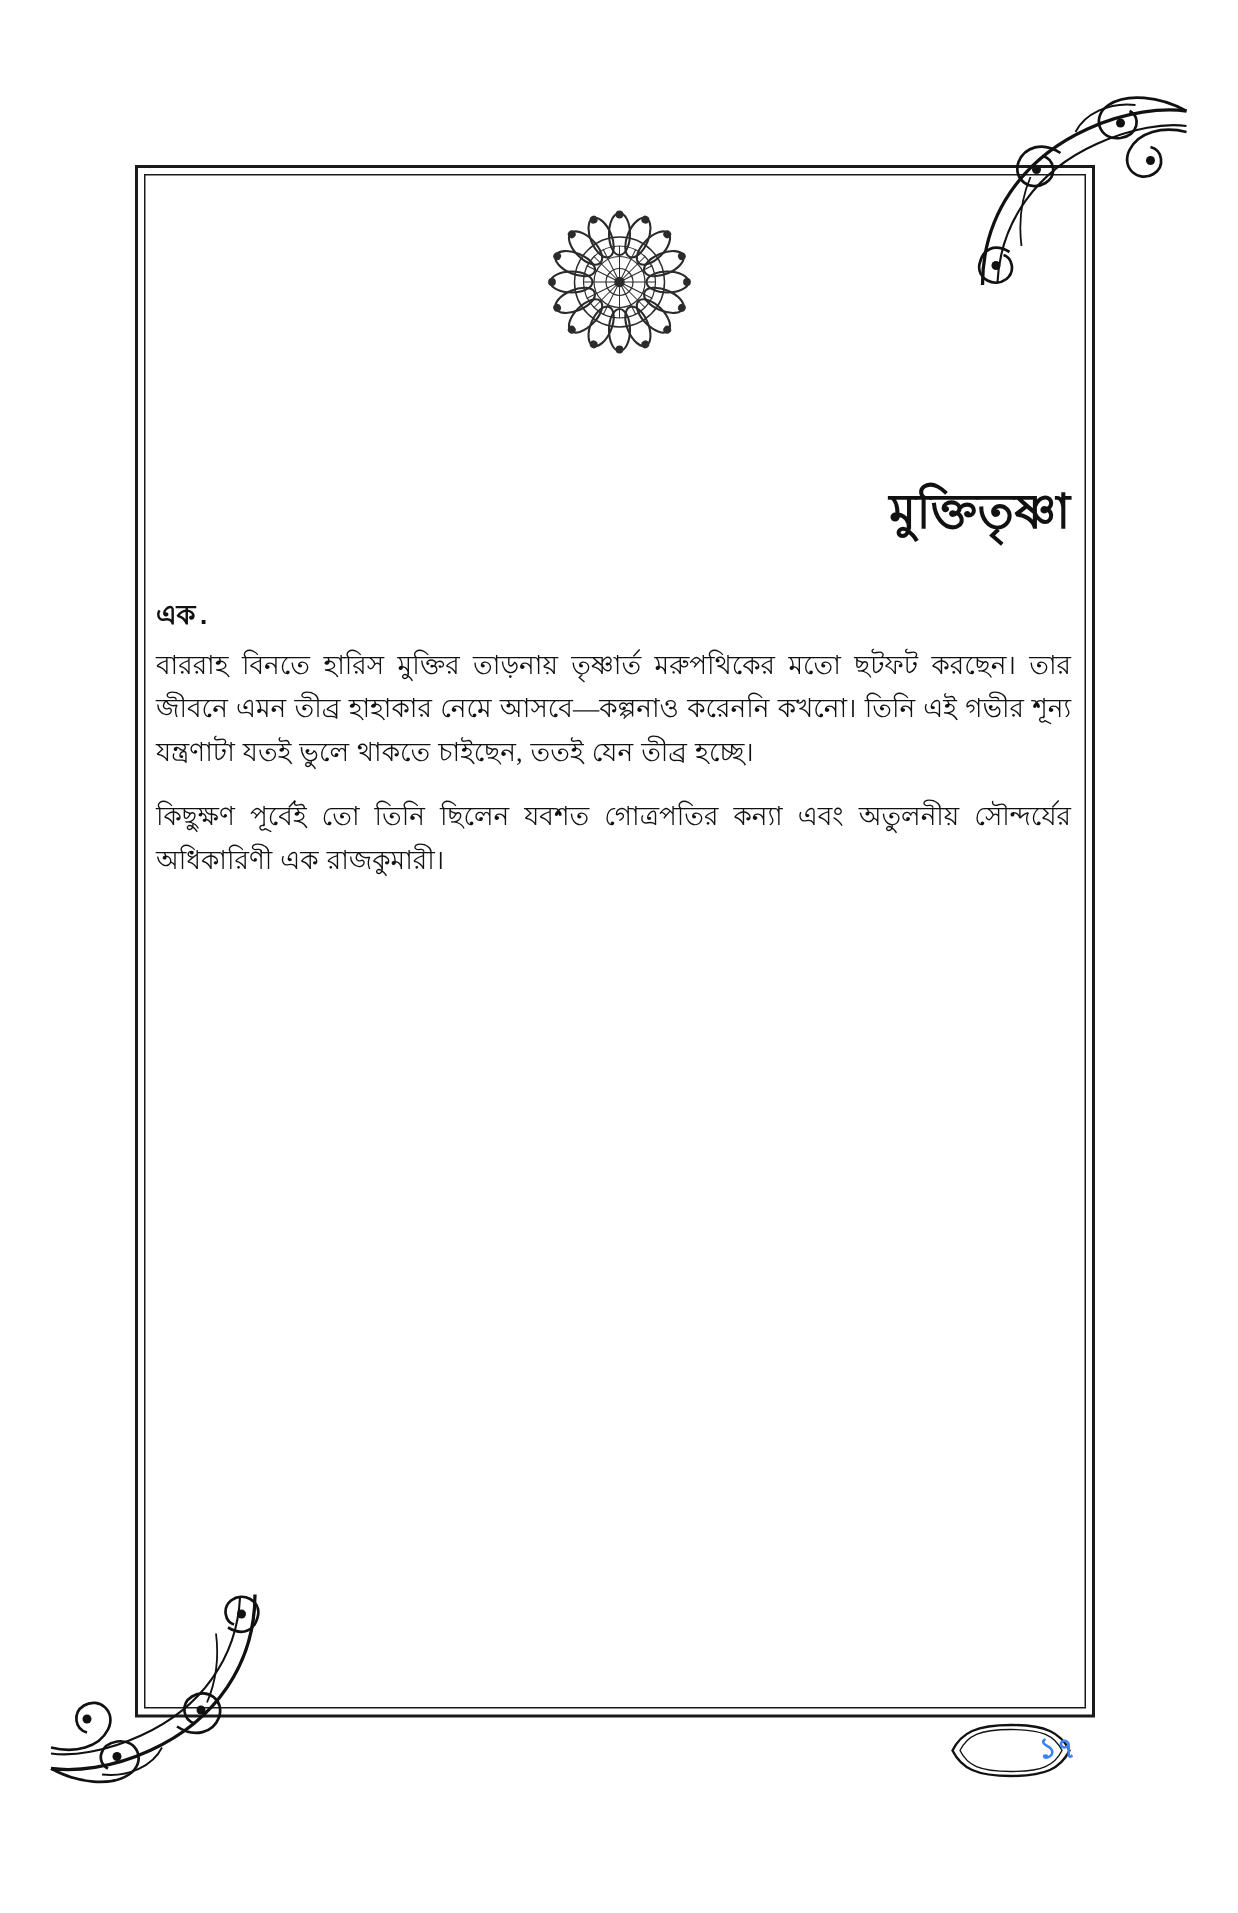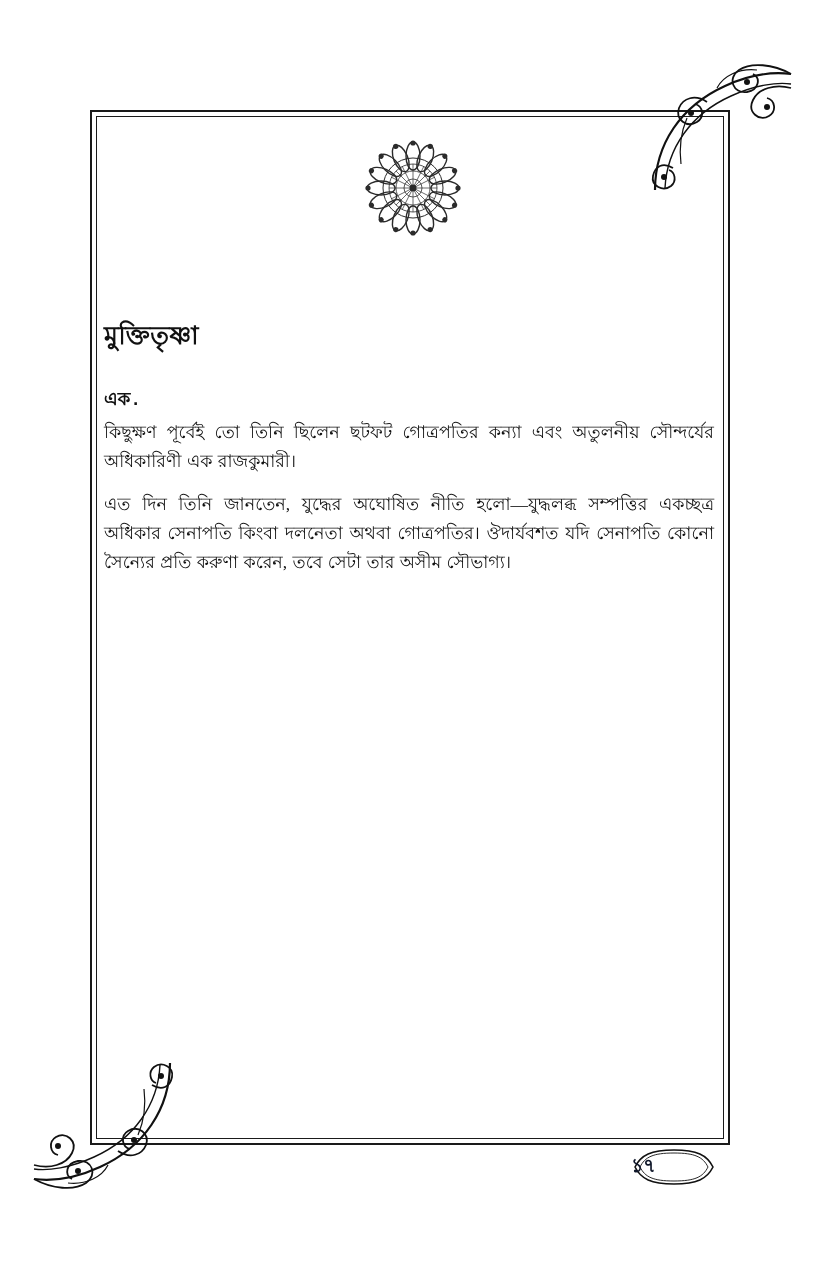--- a/index.html
+++ b/index.html
@@ -65,22 +65,22 @@
   
   .content {
     position: absolute;
     left: 100px;
     top: 316px;
     width: 620px;
     box-sizing: border-box;
     padding: 0 6px 0 4px;
   }
   .chapter-title {
-    text-align: left;
-    font-size: 25px;
+    text-align: right;
+    font-size: 32px;
     font-weight: 700;
     color: #111;
     margin: 0 0 26px 0;
     letter-spacing: 0.5px;
   }
   .section-label {
     font-size: 18px;
     font-weight: 700;
     color: #111;
     margin: 0 0 2px 0;
@@ -99,22 +99,22 @@
 
   
   .page-number {
     position: absolute;
     right: 108px;
     bottom: 88px;
     width: 86px;
     height: 40px;
     display: flex;
     align-items: center;
-    justify-content: flex-start;
-    color: #0f172a;
+    justify-content: flex-end;
+    color: #3b82f6;
   }
   .page-number .hexwrap {
     position: absolute;
     inset: 0;
   }
   .page-number svg { width: 100%; height: 100%; display: block; }
   .page-number .num {
     position: relative;
     font-size: 19px;
     font-weight: 700;
@@ -198,22 +198,22 @@
           <path d="M60 36 L60 84 M36 60 L84 60 M43 43 L77 77 M77 43 L43 77"></path>
           <path d="M49 38 L71 82 M38 49 L82 71 M71 38 L49 82 M82 49 L38 71"></path>
         </g>
       </g>
     </svg>
   </div>
 
   <div class="content">
     <h1 class="chapter-title">মুক্তিতৃষ্ণা</h1>
     <div class="section-label">এক.</div>
-    <p class="para">কিছুক্ষণ পূর্বেই তো তিনি ছিলেন ছটফট গোত্রপতির কন্যা এবং অতুলনীয় সৌন্দর্যের অধিকারিণী এক রাজকুমারী।</p>
-    <p class="para">এত দিন তিনি জানতেন, যুদ্ধের অঘোষিত নীতি হলো—যুদ্ধলব্ধ সম্পত্তির একচ্ছত্র অধিকার সেনাপতি কিংবা দলনেতা অথবা গোত্রপতির। ঔদার্যবশত যদি সেনাপতি কোনো সৈন্যের প্রতি করুণা করেন, তবে সেটা তার অসীম সৌভাগ্য।</p>
+    <p class="para">বাররাহ বিনতে হারিস মুক্তির তাড়নায় তৃষ্ণার্ত মরুপথিকের মতো ছটফট করছেন। তার জীবনে এমন তীব্র হাহাকার নেমে আসবে—কল্পনাও করেননি কখনো। তিনি এই গভীর শূন্য যন্ত্রণাটা যতই ভুলে থাকতে চাইছেন, ততই যেন তীব্র হচ্ছে।</p>
+    <p class="para">কিছুক্ষণ পূর্বেই তো তিনি ছিলেন যবশত গোত্রপতির কন্যা এবং অতুলনীয় সৌন্দর্যের অধিকারিণী এক রাজকুমারী।</p>
   </div>
 
   <div class="page-number">
     <span class="hexwrap">
       <svg viewBox="0 0 86 40" fill="none" stroke="#111" stroke-width="1.6">
         <path d="M4 20 C10 8 20 3 43 3 C66 3 76 8 82 20 C76 32 66 37 43 37 C20 37 10 32 4 20 Z"></path>
         <path d="M9 20 C14 10 22 6 43 6 C64 6 72 10 77 20 C72 30 64 34 43 34 C22 34 14 30 9 20 Z" stroke-width="0.9"></path>
       </svg>
     </span>
     <span class="num">১৭</span>

